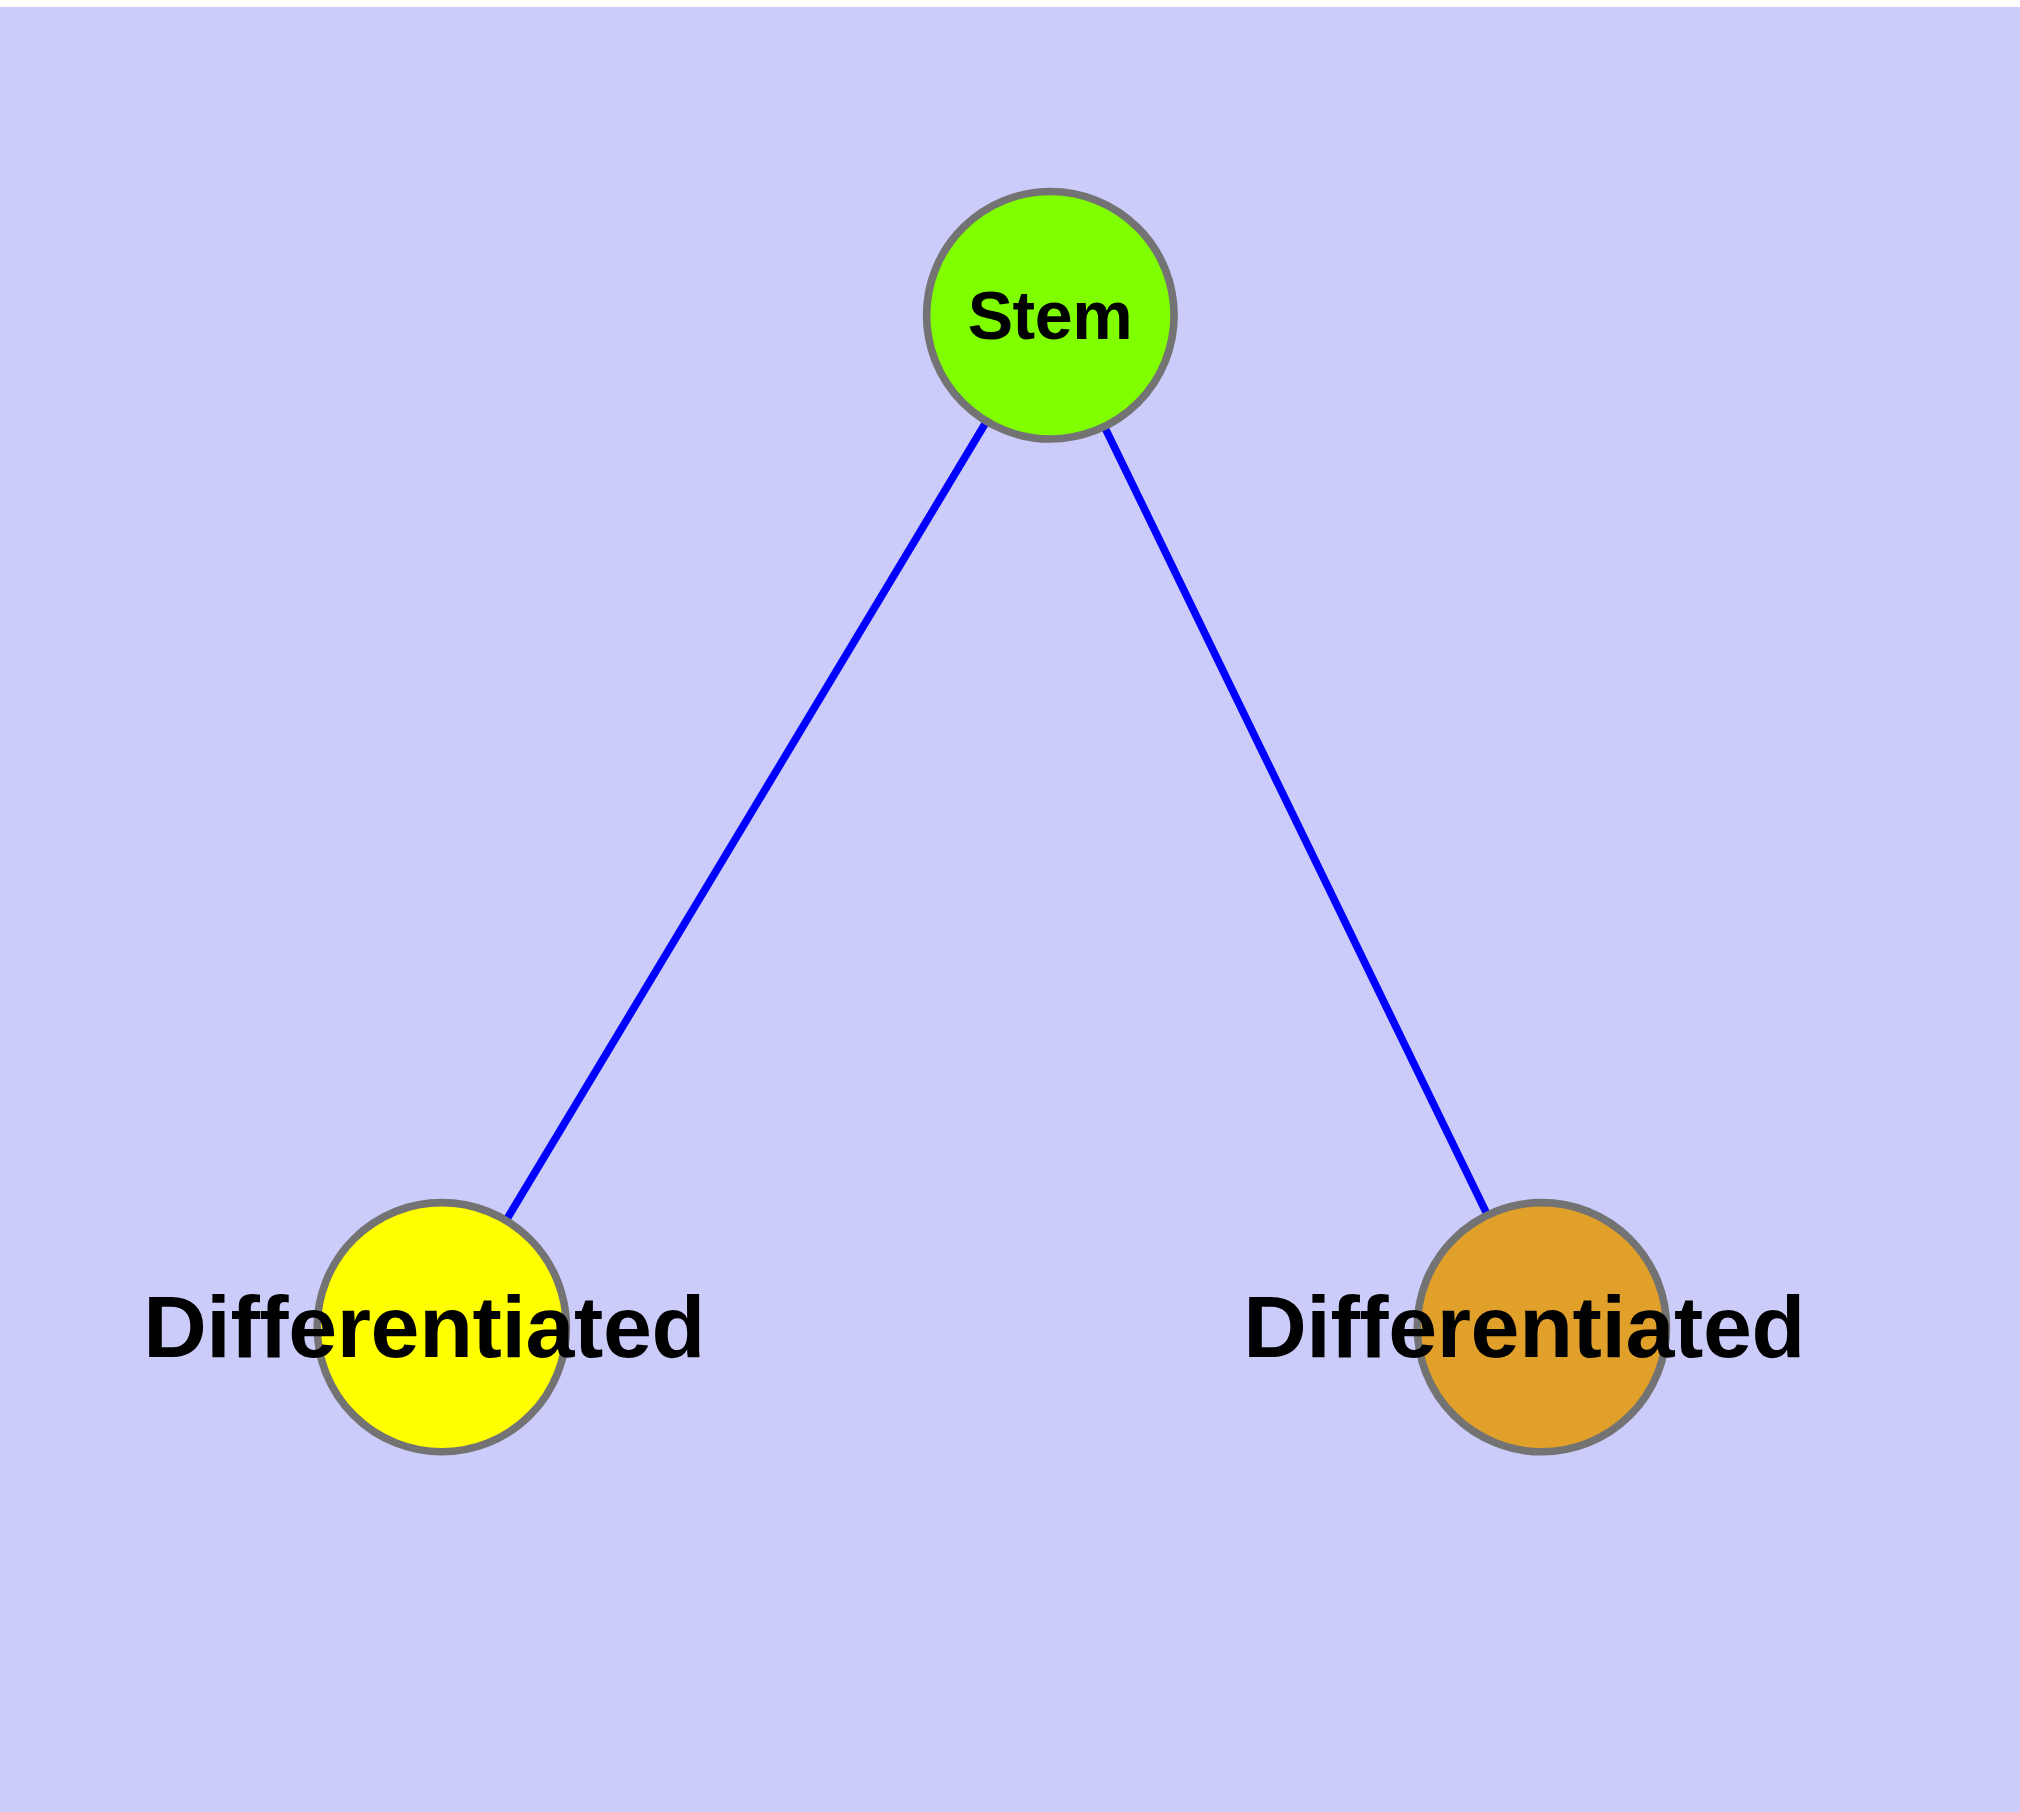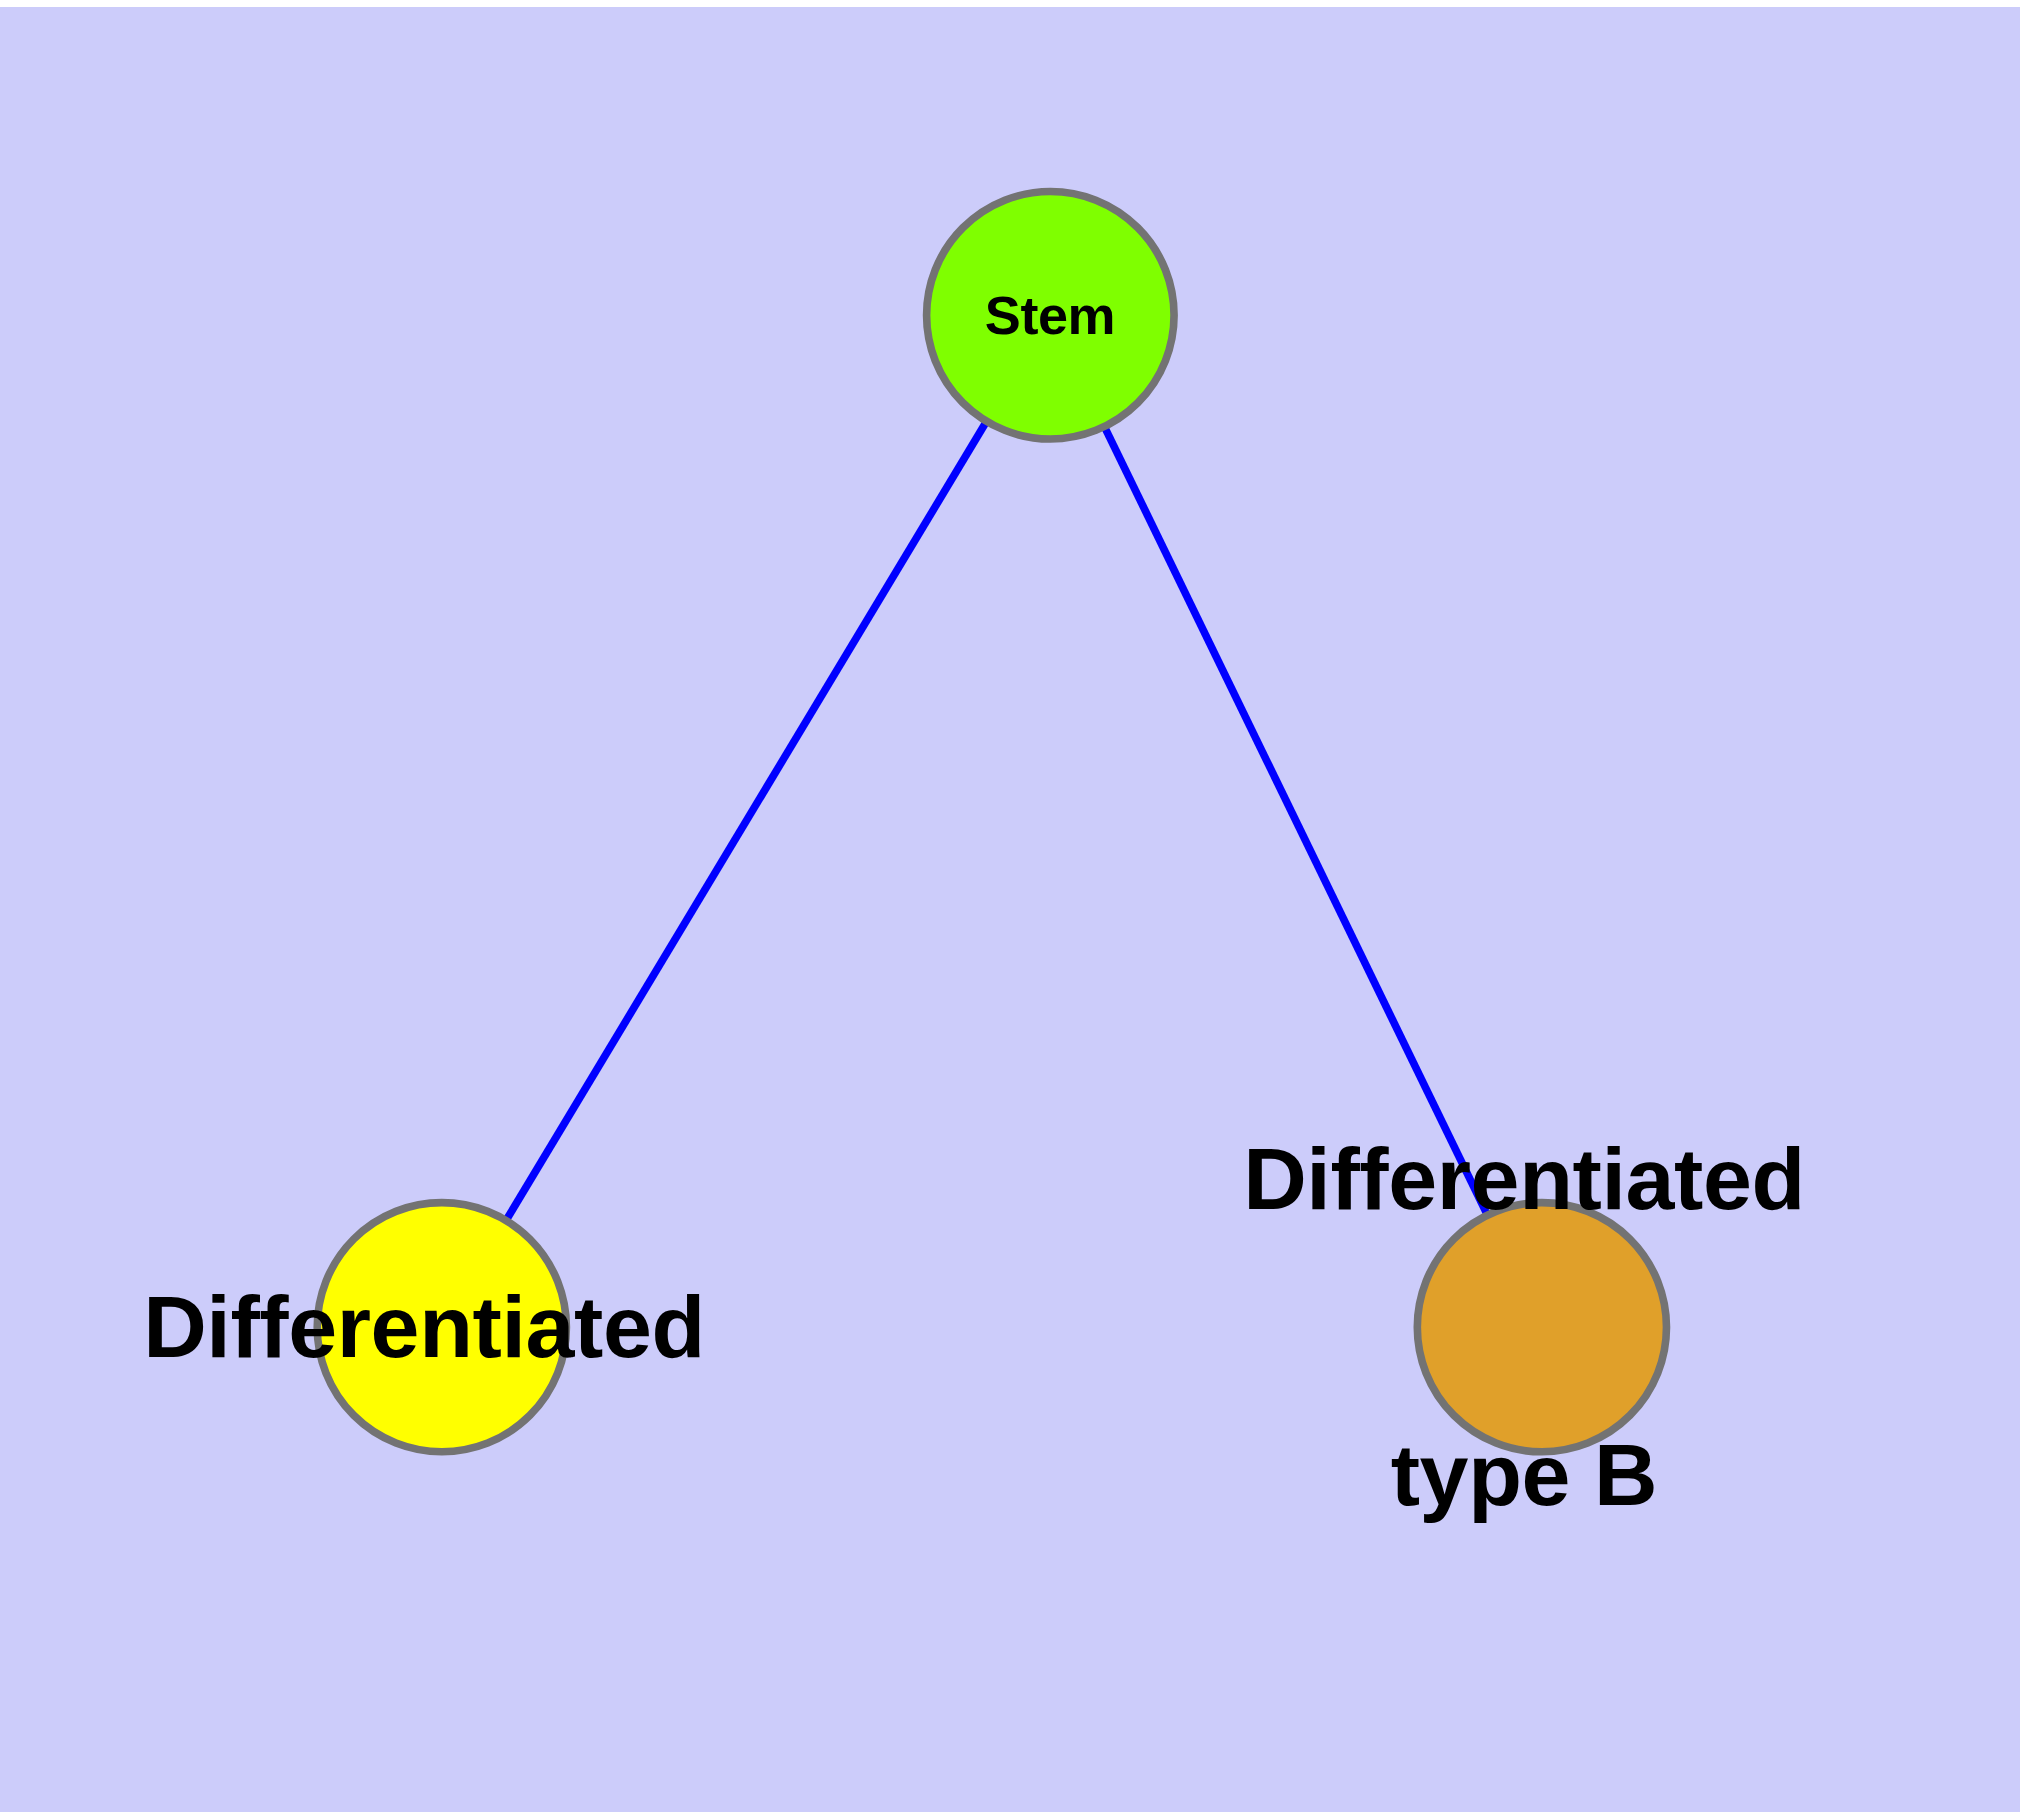--- a/index.html
+++ b/index.html
@@ -35,21 +35,21 @@
     color: #000000;
     font-weight: bold;
     font-family: "Liberation Sans", sans-serif;
     text-align: center;
     white-space: pre;
     line-height: 1.12;
     letter-spacing: -0.4px;
     pointer-events: none;
   }
   #label-stem {
-    font-size: 54px;
+    font-size: 68px;
     left: 1050px;
     top: 315px;
     transform: translate(-50%, -50%);
   }
   #label-a {
     font-size: 88px;
     left: 424px;
     top: 1327px;
     transform: translate(-50%, -50%);
   }
@@ -83,17 +83,16 @@
   <div class="node-label" id="label-stem">
     <span class="label-line">Stem</span>
   </div>
 
   <div class="node-label" id="label-a">
     <span class="label-line">Differentiated</span>
   </div>
 
   <div class="node-label" id="label-b">
     <span class="label-line">Differentiated</span>
-    <span class="label-line">type B</span>
   </div>
 
 </div>
 
 
 </body></html>

